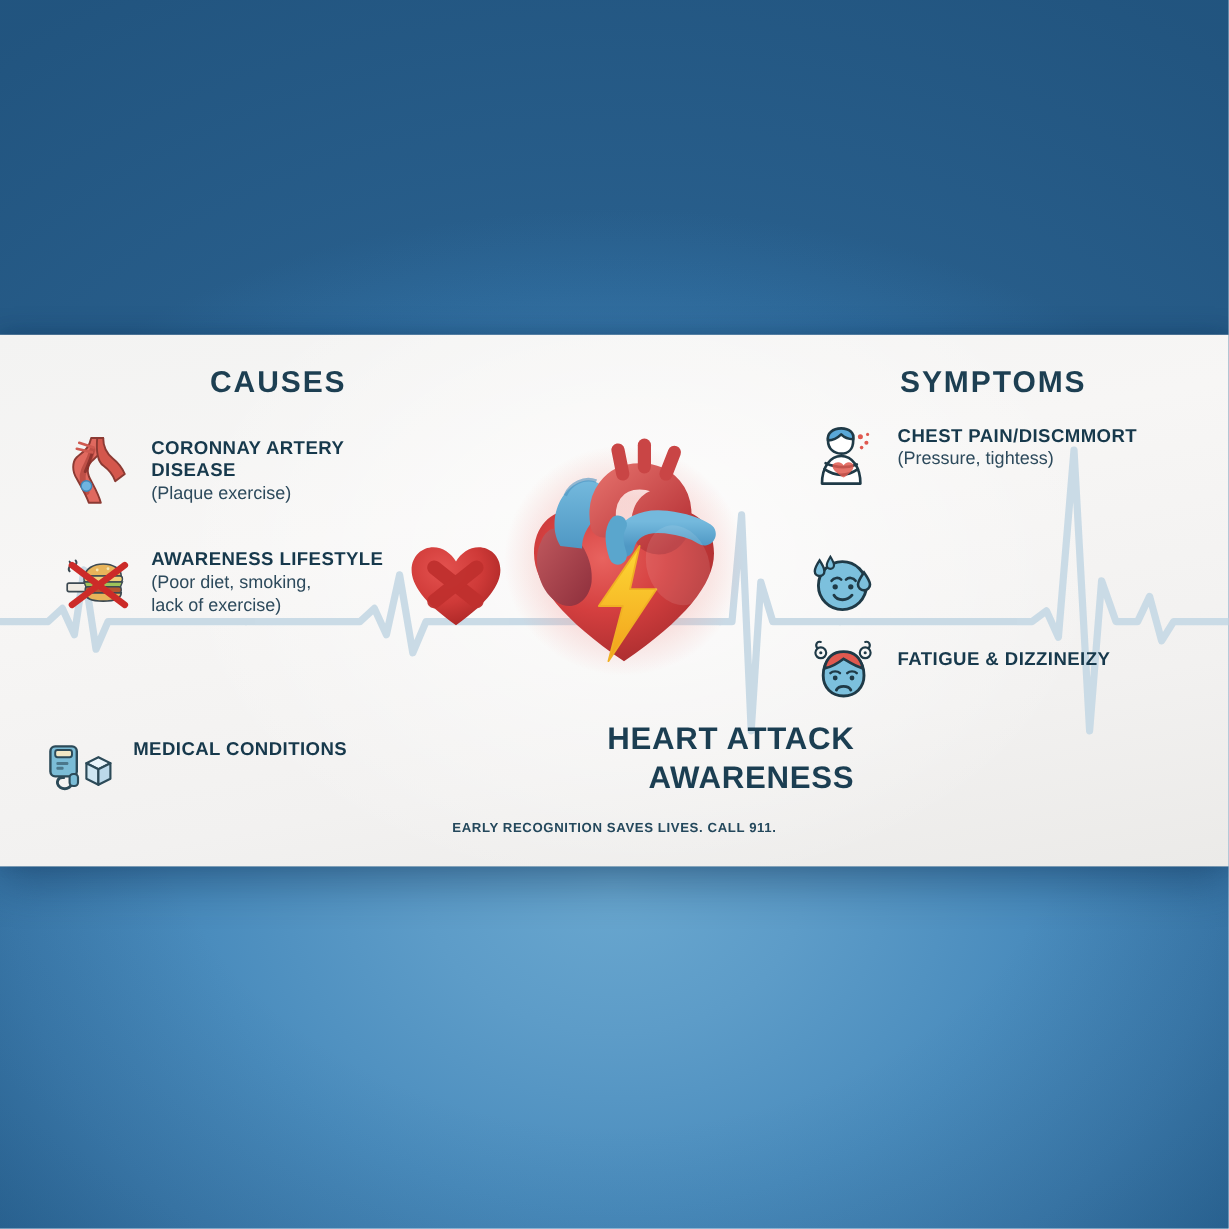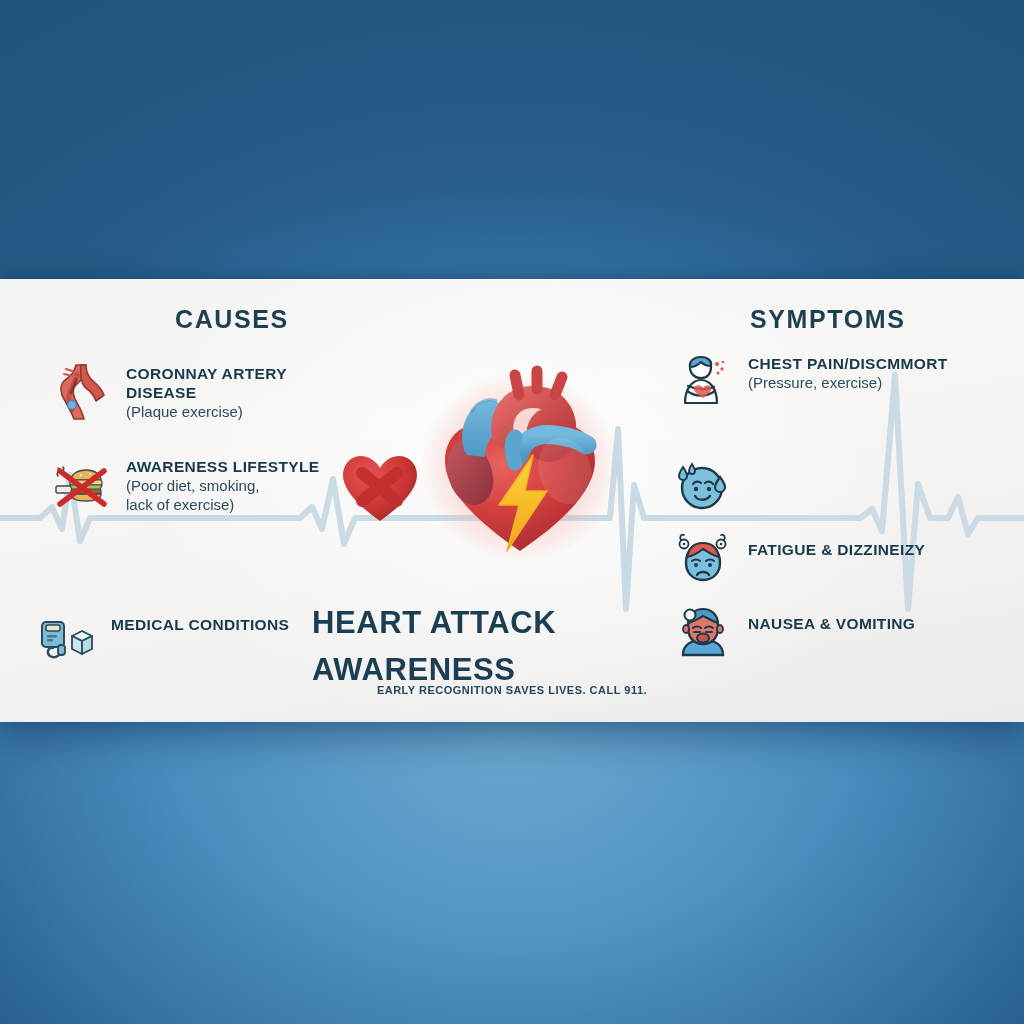--- a/index.html
+++ b/index.html
@@ -132,24 +132,24 @@
     left: 339px;
     top: 170px;
     width: 82px;
     height: 78px;
   }
   #main-title {
     position: absolute;
     left: 312px;
     top: 320px;
     width: 400px;
-    text-align: left;
+    text-align: right;
     font-weight: 700;
-    font-size: 31px;
-    line-height: 47px;
+    font-size: 26px;
+    line-height: 33px;
     letter-spacing: 0.6px;
     color: #1b3e52;
     white-space: pre-line;
   }
   #footer-note {
     position: absolute;
     left: 212px;
     top: 405px;
     width: 600px;
     text-align: center;
@@ -267,21 +267,21 @@
           <g fill="#e0594f">
             <circle cx="45" cy="13" r="2.1"></circle>
               <circle cx="50" cy="18" r="1.7"></circle>
               <circle cx="46" cy="22" r="1.5"></circle>
             <circle cx="51" cy="11" r="1.3"></circle>
           </g>
         </svg>
       </div>
       <div class="item-text">
         <div class="item-title">CHEST PAIN/DISCMMORT</div>
-        <div class="item-sub">(Pressure, exercise)</div>
+        <div class="item-sub">(Pressure, tightess)</div>
       </div>
     </div>
 
     <div class="item" id="item-symptom-1">
       <div class="item-icon">
         <svg viewBox="0 0 62 62" width="62" height="62">
           <circle cx="30" cy="33" r="20" fill="#7cc0dd" stroke="#1f3a47" stroke-width="2.4"></circle>
           <path d="M21,29 C23,26 27,26 29,28" fill="none" stroke="#1f3a47" stroke-width="2.2" stroke-linecap="round"></path>
           <path d="M33,28 C35,26 39,26 41,29" fill="none" stroke="#1f3a47" stroke-width="2.2" stroke-linecap="round"></path>
           <circle cx="24" cy="34" r="2.2" fill="#1f3a47"></circle>
@@ -313,40 +313,20 @@
           <circle cx="12" cy="17" r="1.3" fill="#1f3a47"></circle>
           <circle cx="49" cy="17" r="1.3" fill="#1f3a47"></circle>
         </svg>
       </div>
       <div class="item-text">
         <div class="item-title">FATIGUE &amp; DIZZINEIZY</div>
         <div class="item-sub"></div>
       </div>
     </div>
 
-    <div class="item" id="item-symptom-3">
-      <div class="item-icon">
-        <svg viewBox="0 0 62 62" width="62" height="62">
-          <path d="M11,54 C11,44 19,39 31,39 C43,39 51,44 51,54 Z" fill="#5aa8d8" stroke="#1f3a47" stroke-width="2.4"></path>
-          <path d="M16,26 C16,15 22,9 31,9 C40,9 46,15 46,26 C46,37 40,43 31,43 C22,43 16,37 16,26 Z" fill="#e0766a" stroke="#1f3a47" stroke-width="2.4"></path>
-          <path d="M16,22 C17,13 23,8 31,8 C39,8 45,13 46,22 C40,20 36,17 31,15 C26,18 22,21 16,22 Z" fill="#4f99c9" stroke="#1f3a47" stroke-width="2.2"></path>
-          <ellipse cx="14" cy="28" rx="3" ry="4" fill="#e0766a" stroke="#1f3a47" stroke-width="1.8"></ellipse>
-          <ellipse cx="48" cy="28" rx="3" ry="4" fill="#e0766a" stroke="#1f3a47" stroke-width="1.8"></ellipse>
-          <path d="M21,27 C23,25 27,25 29,27" fill="none" stroke="#1f3a47" stroke-width="2" stroke-linecap="round"></path>
-          <path d="M33,27 C35,25 39,25 41,27" fill="none" stroke="#1f3a47" stroke-width="2" stroke-linecap="round"></path>
-          <path d="M22,31 L28,31 M34,31 L40,31" stroke="#1f3a47" stroke-width="2" stroke-linecap="round"></path>
-          <ellipse cx="31" cy="37" rx="6" ry="4.5" fill="#c8554d" stroke="#1f3a47" stroke-width="2"></ellipse>
-          <circle cx="18" cy="14" r="5.5" fill="#f2f7fa" stroke="#1f3a47" stroke-width="2"></circle>
-        </svg>
-      </div>
-      <div class="item-text">
-        <div class="item-title">NAUSEA &amp; VOMITING</div>
-        <div class="item-sub"></div>
-      </div>
-    </div>
 
     <div id="small-heart-x">
       <svg viewBox="0 0 82 78" width="82" height="78">
         <defs>
           <radialGradient id="shGrad" cx="35%" cy="28%" r="80%">
             <stop offset="0%" stop-color="#e4524f"></stop>
             <stop offset="55%" stop-color="#cf3a38"></stop>
             <stop offset="100%" stop-color="#a82524"></stop>
           </radialGradient>
         </defs>

